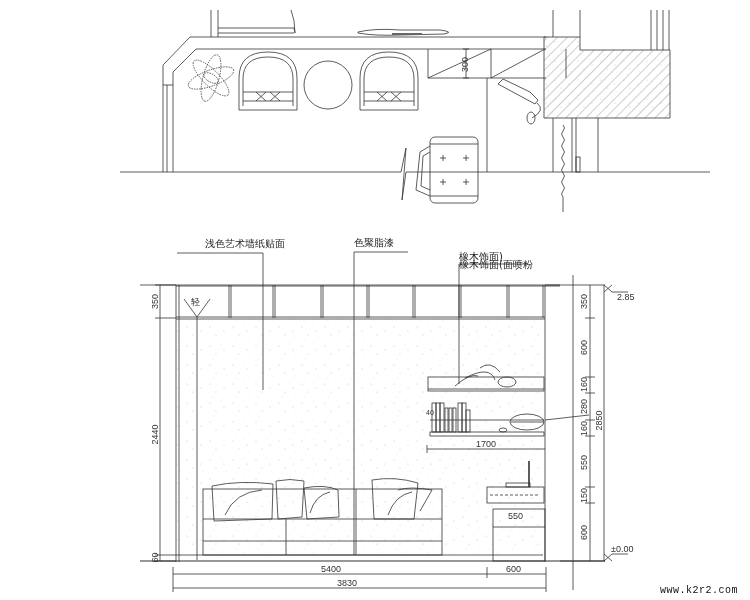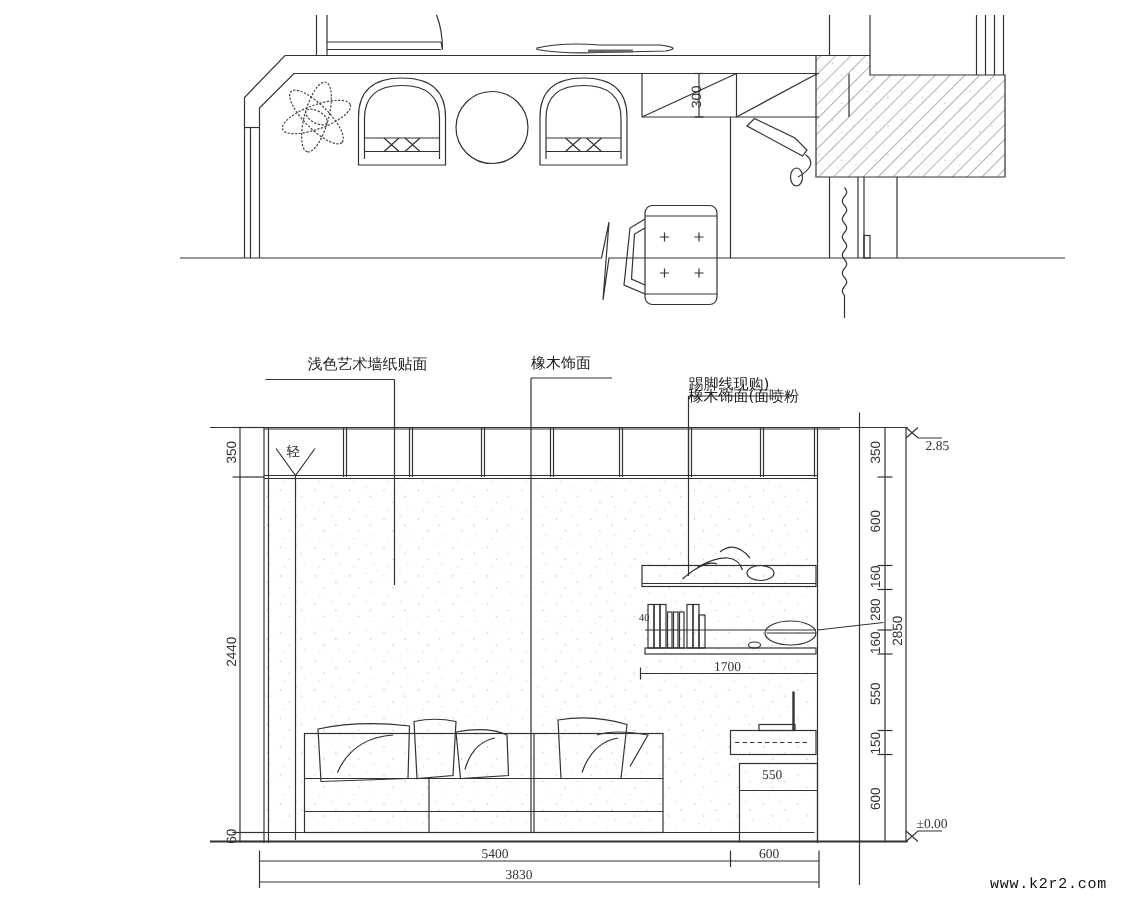--- a/index.html
+++ b/index.html
@@ -1,19 +1,19 @@
 <!DOCTYPE html>
 <html><head>
 <meta charset="utf-8">
 <style>
   html,body{margin:0;padding:0;background:#fff;}
   body{width:750px;height:600px;position:relative;overflow:hidden;font-family:"DejaVu Sans",sans-serif;}
   svg{position:absolute;left:0;top:0;}
   .lbl{position:absolute;font-size:10px;color:#222;white-space:nowrap;line-height:1;}
-  .dim{position:absolute;font-size:9px;color:#333;white-space:nowrap;line-height:1;font-family:Liberation Serif, serif;}
+  .dim{position:absolute;font-size:9px;color:#333;white-space:nowrap;line-height:1;font-family:Liberation Sans, sans-serif;}
   .vdim{position:absolute;font-size:9px;color:#333;white-space:nowrap;transform:rotate(-90deg);transform-origin:center;line-height:1;font-family:"Liberation Sans",sans-serif;}
   .wm{position:absolute;font-size:10px;color:#111;font-family:Liberation Mono, monospace;letter-spacing:0.5px;}
 </style>
 </head>
 <body>
 
 <svg width="750" height="600" viewBox="0 0 750 600" stroke="#333" fill="none" stroke-width="0.8">
   <defs>
     <pattern id="hatch" patternUnits="userSpaceOnUse" width="7" height="7" patternTransform="rotate(45)">
       <line x1="0" y1="0" x2="0" y2="7" stroke="#555" stroke-width="0.6"></line>
@@ -245,23 +245,23 @@
 
     <line x1="427" y1="449" x2="545" y2="449"></line>
     <line x1="427" y1="445" x2="427" y2="453"></line>
     <line x1="493" y1="527" x2="545" y2="527"></line>
   </g>
 </svg>
 
 <div class="vdim" style="left:455px;top:60px;width:20px;text-align:center;">300</div>
 
 <div class="lbl" style="left:177px;top:239px;margin-left:28px;">浅色艺术墙纸贴面</div>
-<div class="lbl" style="left:354px;top:238px;">橡木饰面</div>
+<div class="lbl" style="left:354px;top:238px;">色聚脂漆</div>
 <div class="lbl" style="left:459px;top:238px;margin-top:22px;">橡木饰面(面喷粉</div>
-<div class="lbl" style="left:459px;top:252px;">踢脚线现购)</div>
+<div class="lbl" style="left:459px;top:252px;">橡木饰面)</div>
 <div class="lbl" style="left:191px;top:298px;font-size:9px;">轻</div>
 
 <div class="vdim" style="left:143px;top:297px;width:24px;text-align:center;">350</div>
 <div class="vdim" style="left:141px;top:430px;width:28px;text-align:center;">2440</div>
 <div class="vdim" style="left:143px;top:553px;width:24px;text-align:center;">60</div>
 
 <div class="vdim" style="left:572px;top:297px;width:24px;text-align:center;">350</div>
 <div class="vdim" style="left:572px;top:343px;width:24px;text-align:center;">600</div>
 <div class="vdim" style="left:572px;top:380px;width:24px;text-align:center;">160</div>
 <div class="vdim" style="left:572px;top:402px;width:24px;text-align:center;">280</div>

